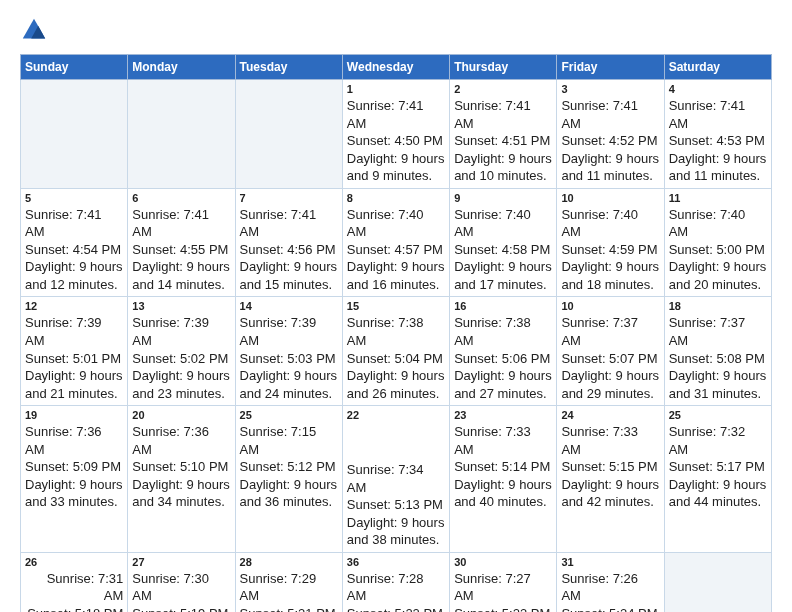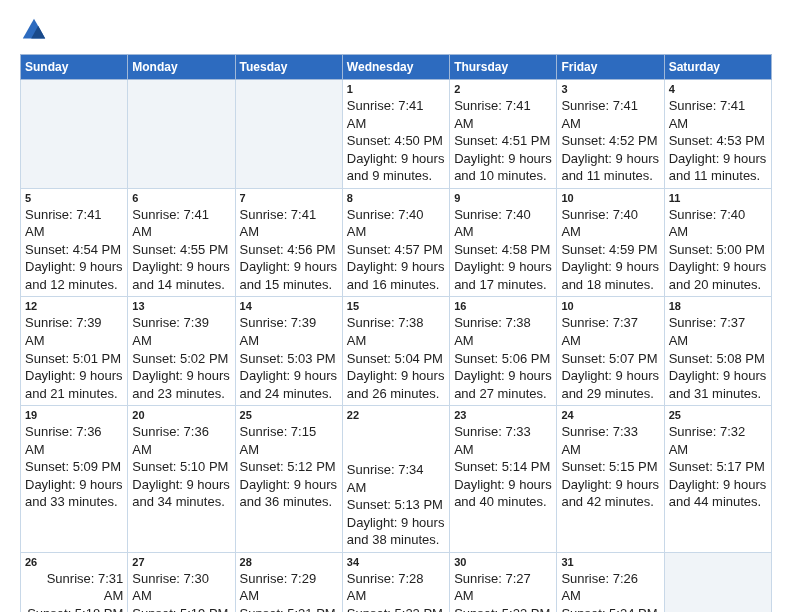--- a/index.html
+++ b/index.html
@@ -295,21 +295,21 @@
 Sunset: 5:19 PM
 Daylight: 9 hours and 49 minutes.</div>
           </td>
           <td>
             <span class="day-num">28</span>
             <div class="day-info" style="white-space: pre-line;">Sunrise: 7:29 AM
 Sunset: 5:21 PM
 Daylight: 9 hours and 51 minutes.</div>
           </td>
           <td>
-            <span class="day-num">34</span>
+            <span class="day-num">36</span>
             <div class="day-info" style="white-space: pre-line;">Sunrise: 7:28 AM
 Sunset: 5:22 PM
 Daylight: 9 hours and 53 minutes.</div>
           </td>
           <td>
             <span class="day-num">30</span>
             <div class="day-info" style="white-space: pre-line;">Sunrise: 7:27 AM
 Sunset: 5:23 PM
 Daylight: 9 hours and 55 minutes.</div>
           </td>

